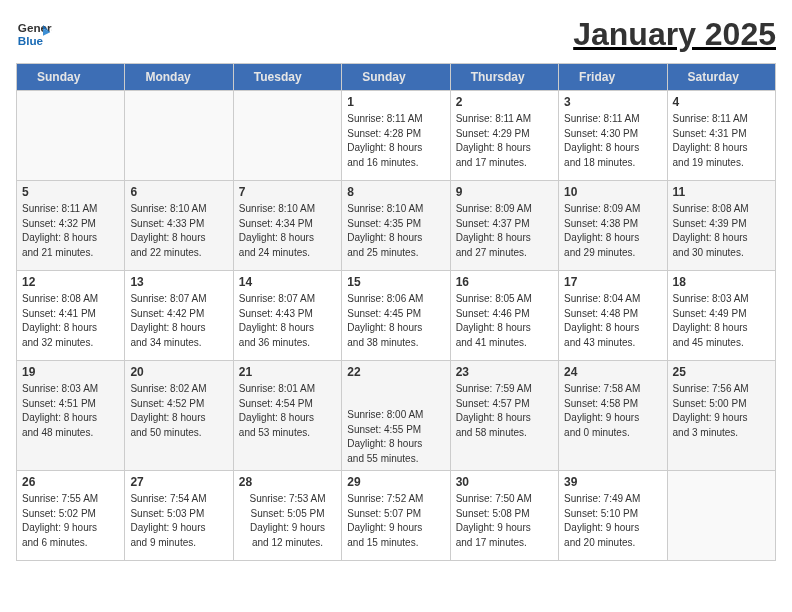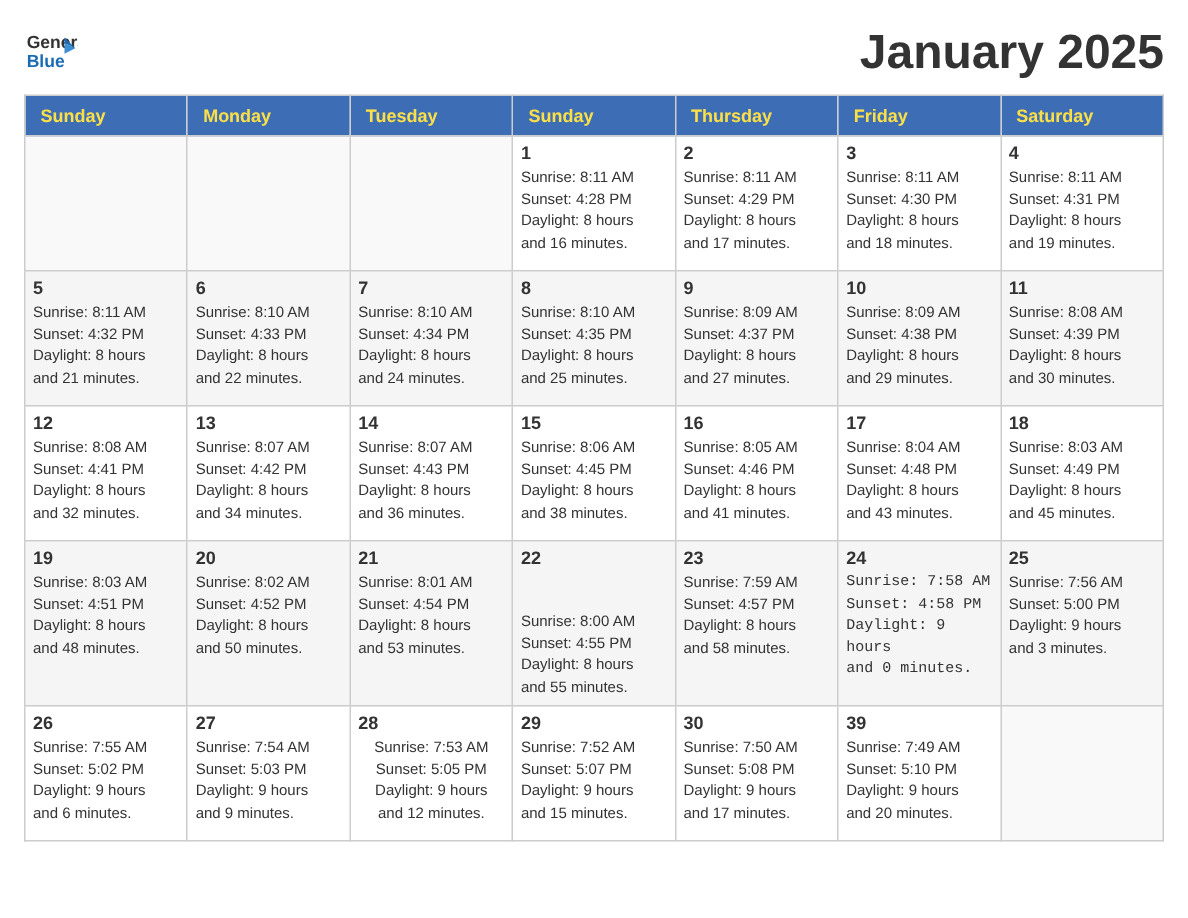--- a/index.html
+++ b/index.html
@@ -20,41 +20,42 @@
       display: flex;
       align-items: center;
       gap: 4px;
     }
     .logo-icon {
       width: 36px;
       height: 36px;
     }
     .title-block {
       text-align: right;
+      text-decoration: underline;
     }
     .month-title {
       font-size: 32px;
       font-weight: bold;
       color: #333;
     }
     .location {
       font-size: 14px;
       color: #555;
     }
     table {
       width: 100%;
       border-collapse: collapse;
       table-layout: fixed;
     }
     thead th {
       background-color: #3d6eb5;
-      color: #fde047;
+      color: #e5e5e5;
       font-size: 12px;
       font-weight: bold;
-      padding: 6px 10px;
+      padding: 6px 20px;
       text-align: left;
       border: 1px solid #ccc;
     }
     tbody td {
       border: 1px solid #ccc;
       vertical-align: top;
       padding: 4px 5px;
       font-size: 10.5px;
       color: #333;
       height: 90px;
@@ -271,21 +272,21 @@
         </td>
         <td>
           <div class="day-num">23</div>
           <div class="day-info" style="white-space: pre-line;">Sunrise: 7:59 AM
 Sunset: 4:57 PM
 Daylight: 8 hours
 and 58 minutes.</div>
         </td>
         <td>
           <div class="day-num">24</div>
-          <div class="day-info" style="white-space: pre-line; font-family: Liberation Mono, monospace;">Sunrise: 7:58 AM
+          <div class="day-info" style="white-space: pre-line;">Sunrise: 7:58 AM
 Sunset: 4:58 PM
 Daylight: 9 hours
 and 0 minutes.</div>
         </td>
         <td>
           <div class="day-num">25</div>
           <div class="day-info" style="white-space: pre-line;">Sunrise: 7:56 AM
 Sunset: 5:00 PM
 Daylight: 9 hours
 and 3 minutes.</div>

